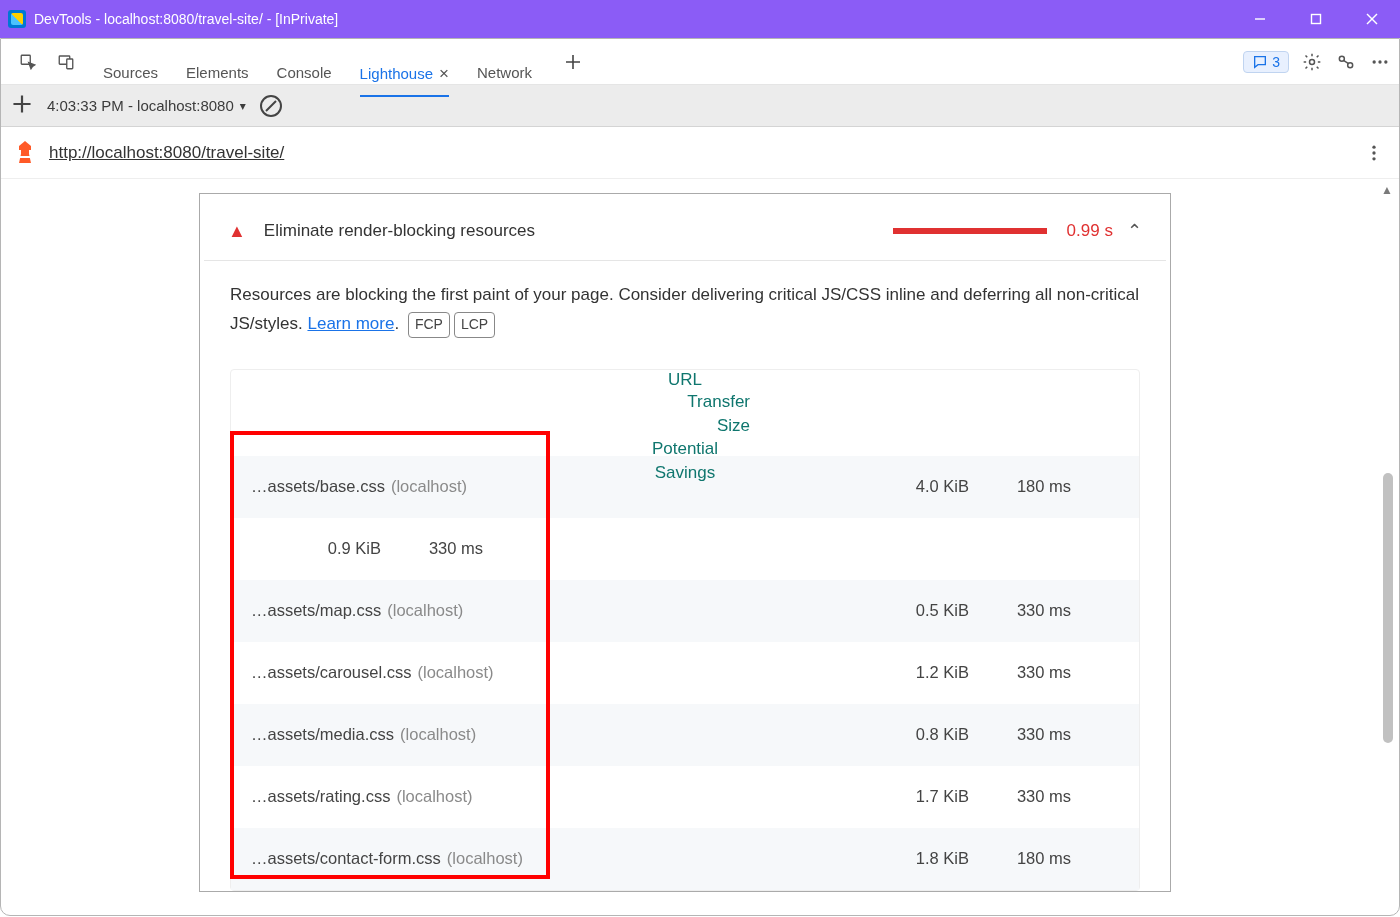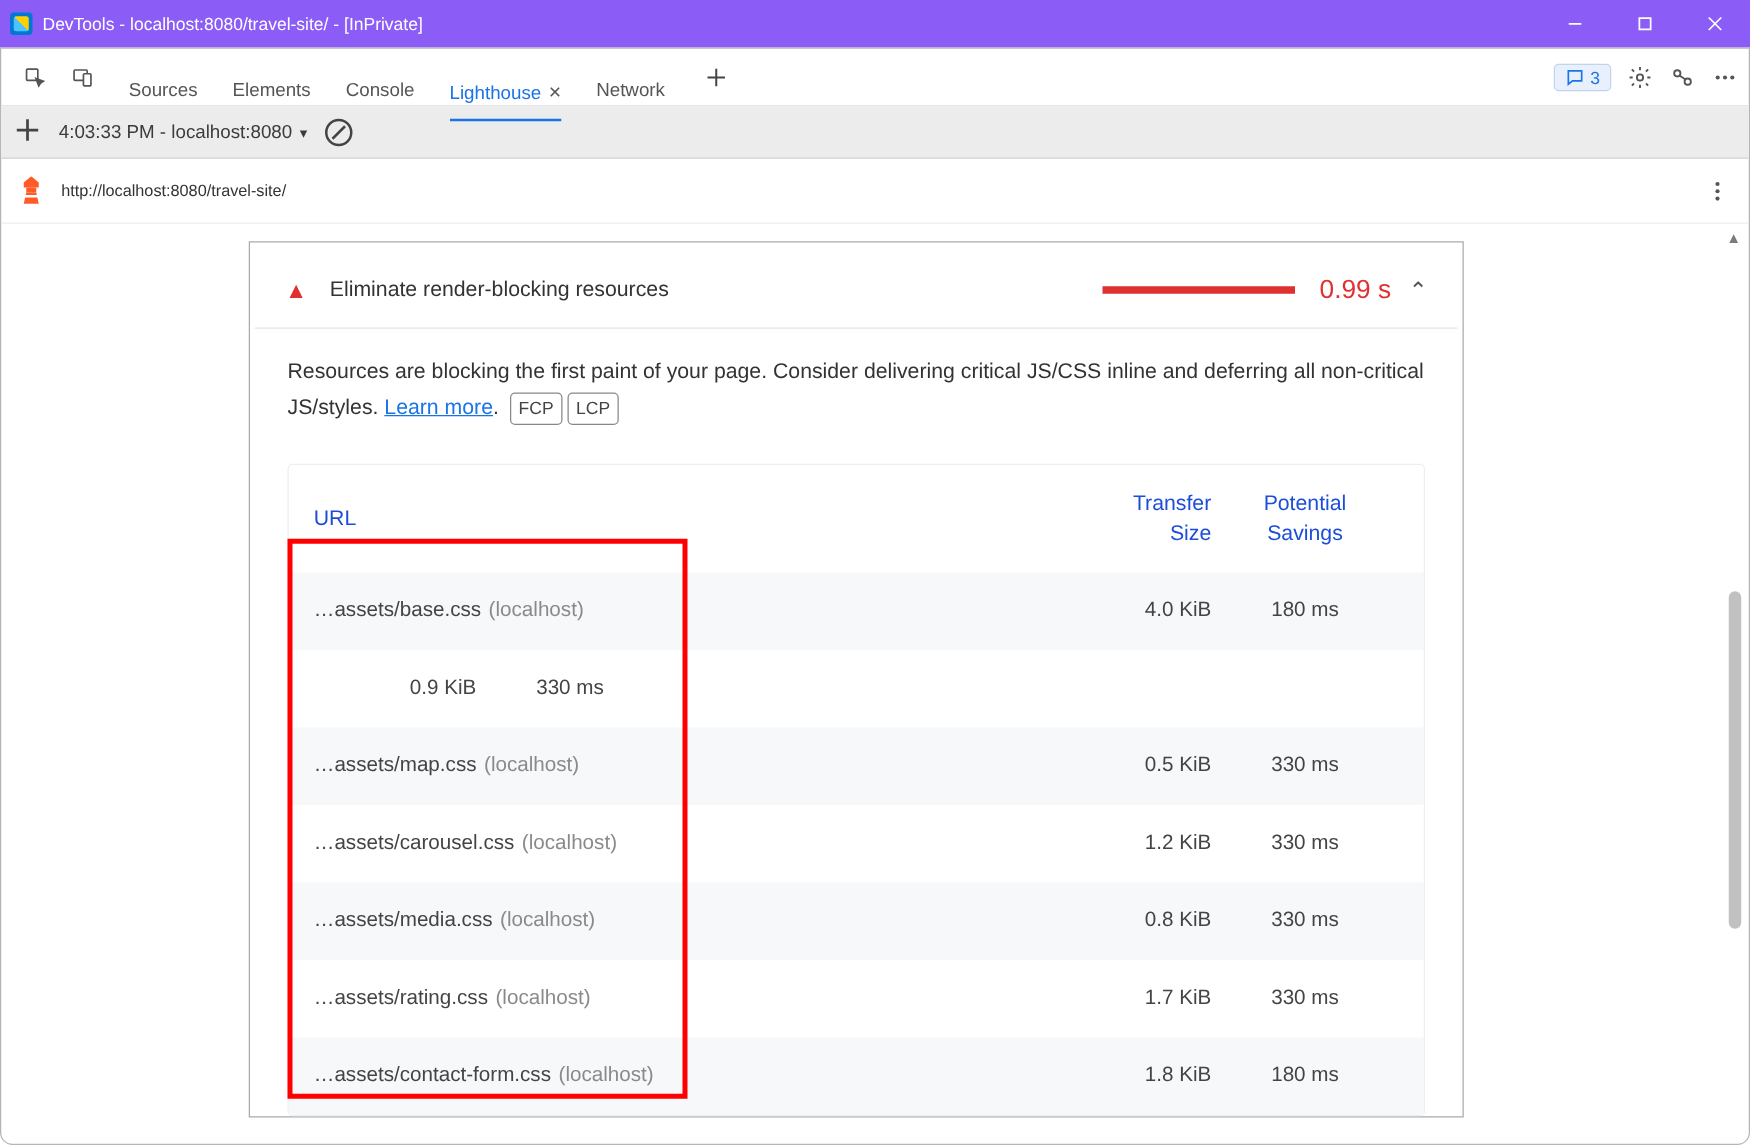--- a/index.html
+++ b/index.html
@@ -35,49 +35,49 @@
 .secondbar .plus { width:22px; margin-right:14px; }
 .secondbar .session { display:flex; align-items:center; gap:4px; }
 .secondbar .session .tri { font-size:12px; margin-left:2px; }
 .secondbar .clear { width:22px; height:22px; border:2px solid #444; border-radius:50%; display:flex; align-items:center; justify-content:center; margin-left:14px; }
 .secondbar .clear svg { width:14px; height:14px; }
 
 
 .urlbar { height:52px; display:flex; align-items:center; padding:0 14px; border-bottom:1px solid #eee; }
 .lh-logo { width:20px; height:24px; position:relative; margin-right:14px; }
 .lh-logo svg { width:20px; height:24px; }
-.urlbar .url { font-size:13px; color:#333; }
+.urlbar .url { font-size:17px; color:#333;text-decoration:underline; }
 .urlbar .dots { margin-left:auto; }
 
 
 .scroll { flex:1; position:relative; overflow:hidden; }
 .scroll-inner { position:absolute; left:0; right:22px; top:0; padding-top:14px; }
 .scrollbar { position:absolute; right:2px; top:0; bottom:0; width:20px; }
 .scrollbar .thumb { position:absolute; right:4px; top:294px; width:10px; height:270px; background:#c1c1c1; border-radius:6px; }
 .scrollbar .arrow { position:absolute; right:4px; width:12px; height:12px; font-size:12px; color:#7a7a7a; }
 .scrollbar .arrow.up { top:4px; }
 
 
 .card { width:972px; margin-left:198px; border:1px solid #aaa; background:#fff; }
 .card-head { display:flex; align-items:center; padding:26px 28px 18px; cursor:pointer; }
 .card-head .caution { color:#e03131; margin-right:18px; font-size:18px; }
 .card-head .title { font-size:17px; color:#333; }
 .card-head .spacer { flex:1; }
 .card-head .redbar { width:154px; height:6px; background:#e03131; margin-right:20px; }
-.card-head .time { color:#e03131; font-size:21px; margin-right:14px; }
+.card-head .time { color:#e03131; font-size:17px; margin-right:14px; }
 .card-head .chev { color:#555; font-size:18px; }
 .divider { height:1px; background:#e5e5e5; margin:0 4px; }
 
 .desc { padding:20px 30px; font-size:17px; color:#333; line-height:1.7; }
 .desc .link { color:#1a73e8; text-decoration:underline; }
 .desc .badge { display:inline-block; border:1px solid #888; border-radius:4px; padding:0 6px; font-size:14px; color:#444; margin-left:4px; }
 
 .tbl { margin:10px 30px 0; border:1px solid #eee; border-radius:4px; }
 .tbl .thead, .tbl .trow { display:flex; align-items:center; padding:0 20px; }
-.tbl .thead { height:86px; color:#1d4ed8; font-size:17px; }
+.tbl .thead { height:86px; color:#0f766e; font-size:17px;flex-direction:column; }
 .tbl .trow { height:62px; font-size:16.5px; color:#444; }
 .tbl .trow:nth-child(even) { background:#f6f8fa; }
 .col-url { flex:1; }
 .col-size { width:130px; text-align:right; }
 .col-save { width:150px; text-align:center; }
 .thead .col-size, .thead .col-save { line-height:1.4; }
 .url-host { color:#8a8a8a; margin-left:6px; }
 
 
 .annot { position:absolute; border:4px solid #ff0000; pointer-events:none; }

